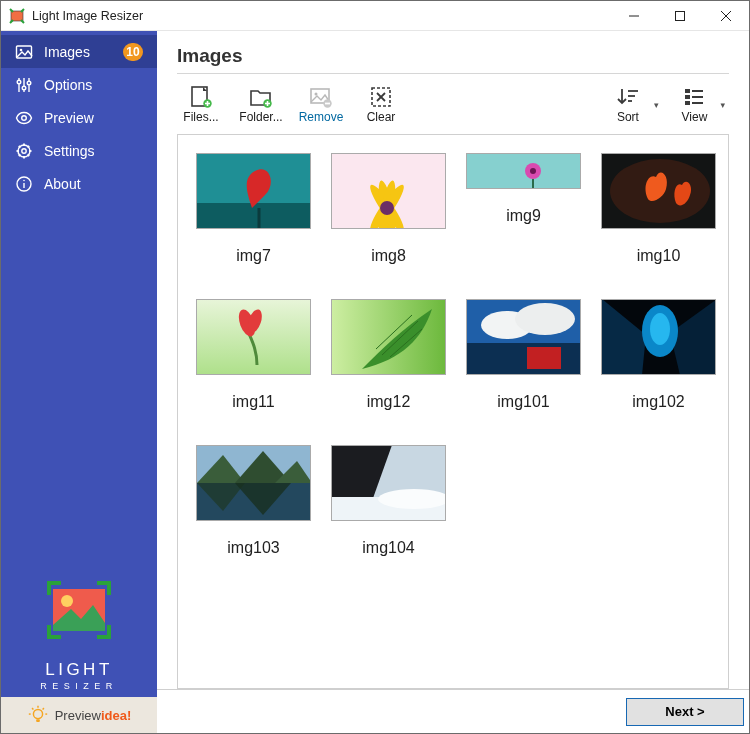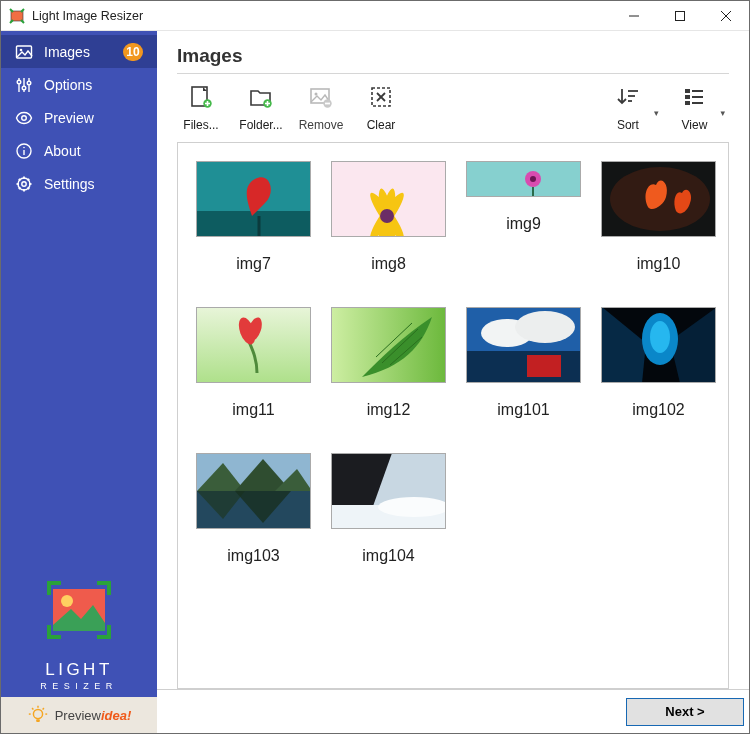--- a/index.html
+++ b/index.html
@@ -67,29 +67,29 @@
   }
   .logo-block .logo-text .line2{font-size:11px;letter-spacing:4.5px;display:block;}
   .logo-block .logo-text .line3{font-size:9px;letter-spacing:5.5px;display:block;}
   .obv-row{
     height:36px;background:#ece7de;color:#333;
     display:flex;align-items:center;justify-content:center;gap:6px;
     font-size:13px;
   }
   .obv-row .obv-icon svg{display:block;}
   .obv-text{color:#444;font-weight:500;}
-  .obv-text .accent{color:var(--accent-orange);font-style:italic;font-weight:600;}
+  .obv-text .accent{color:var(--accent-orange);font-weight:600;}
   
   .main{flex:1;display:flex;flex-direction:column;min-width:0;}
   .content{flex:1;padding:10px 20px 0 20px;overflow:hidden;display:flex;flex-direction:column;}
   .page-title{font-size:19px;font-weight:600;color:#333;margin:4px 0 6px;}
   .hr{height:1px;background:#d6d6d6;}
   .toolbar{display:flex;padding:10px 4px 10px 0;gap:12px;}
-  .tb-btn{display:flex;flex-direction:column;align-items:center;gap:8px;font-size:12px;color:#202020;min-width:48px;}
-  .tb-btn.disabled{color:#404040;}
+  .tb-btn{display:flex;flex-direction:column;align-items:center;gap:0;font-size:12px;color:#202020;min-width:48px;}
+  .tb-btn.disabled{color:#0369a1;}
   .tb-btn .icon{width:26px;height:26px;display:flex;align-items:center;justify-content:center;}
   .tb-spacer{flex:1;}
   .tb-dd{display:flex;align-items:flex-end;gap:2px;}
   .tb-dd .caret{font-size:9px;color:#555;margin-bottom:14px;}
   
   .grid-frame{
     border:1px solid var(--border);
     flex:1;overflow:auto;
     padding:18px 16px 18px 18px;
   }
@@ -191,48 +191,48 @@
             <svg width="18" height="18" viewBox="0 0 18 18" stroke="#fff" stroke-width="1.4" fill="none">
                 <path d="M1.5 9 C3 5 6 3.5 9 3.5 C12 3.5 15 5 16.5 9 C15 13 12 14.5 9 14.5 C6 14.5 3 13 1.5 9 Z"></path>
                 <circle cx="9" cy="9" r="2.3"></circle>
               </svg>
           </span>
           <span class="label">Preview</span>
         </div>
 
         <div class="nav-item">
           <span class="icon">
-            <svg width="18" height="18" viewBox="0 0 18 18" fill="none" stroke="#fff" stroke-width="1.4">
-                <circle cx="9" cy="9" r="7"></circle>
-                <line x1="9" y1="8" x2="9" y2="13"></line>
-                <circle cx="9" cy="5.5" r="0.8" fill="#fff" stroke="none"></circle>
-              </svg>
-          </span>
-          <span class="label">About</span>
-        </div>
-
-        <div class="nav-item">
-          <span class="icon">
             <svg width="18" height="18" viewBox="0 0 18 18" fill="#fff">
                 <path d="M9 1.5l1.2 1.8 2.1-.5.6 2.1 2 .8-.8 2 1.2 1.8-1.8 1.2.5 2.1-2.1.6-.8 2-2-.8L9 16.5l-1.2-1.8-2.1.5-.6-2.1-2-.8.8-2L2.7 8.5l1.8-1.2-.5-2.1 2.1-.6.8-2 2 .8L9 1.5z" opacity="0.0"></path>
                 <circle cx="9" cy="9" r="6" fill="none" stroke="#fff" stroke-width="1.4"></circle>
                 <circle cx="9" cy="9" r="2.2" fill="none" stroke="#fff" stroke-width="1.4"></circle>
                 <g stroke="#fff" stroke-width="1.8">
                   <line x1="9" y1="1.5" x2="9" y2="4"></line>
                   <line x1="9" y1="14" x2="9" y2="16.5"></line>
                   <line x1="1.5" y1="9" x2="4" y2="9"></line>
                   <line x1="14" y1="9" x2="16.5" y2="9"></line>
                   <line x1="3.8" y1="3.8" x2="5.5" y2="5.5"></line>
                   <line x1="12.5" y1="12.5" x2="14.2" y2="14.2"></line>
                   <line x1="14.2" y1="3.8" x2="12.5" y2="5.5"></line>
                   <line x1="5.5" y1="12.5" x2="3.8" y2="14.2"></line>
                 </g>
               </svg>
           </span>
           <span class="label">Settings</span>
+        </div>
+
+        <div class="nav-item">
+          <span class="icon">
+            <svg width="18" height="18" viewBox="0 0 18 18" fill="none" stroke="#fff" stroke-width="1.4">
+                <circle cx="9" cy="9" r="7"></circle>
+                <line x1="9" y1="8" x2="9" y2="13"></line>
+                <circle cx="9" cy="5.5" r="0.8" fill="#fff" stroke="none"></circle>
+              </svg>
+          </span>
+          <span class="label">About</span>
         </div>
       </div>
 
       <div class="sb-spacer"></div>
 
       <div class="logo-block">
         <div class="logo-icon">
           <svg width="84" height="70" viewBox="0 0 84 70">
             <rect x="16" y="14" width="52" height="42" fill="#ef5b4c"></rect>
             <circle cx="30" cy="26" r="6" fill="#ffd060"></circle>

